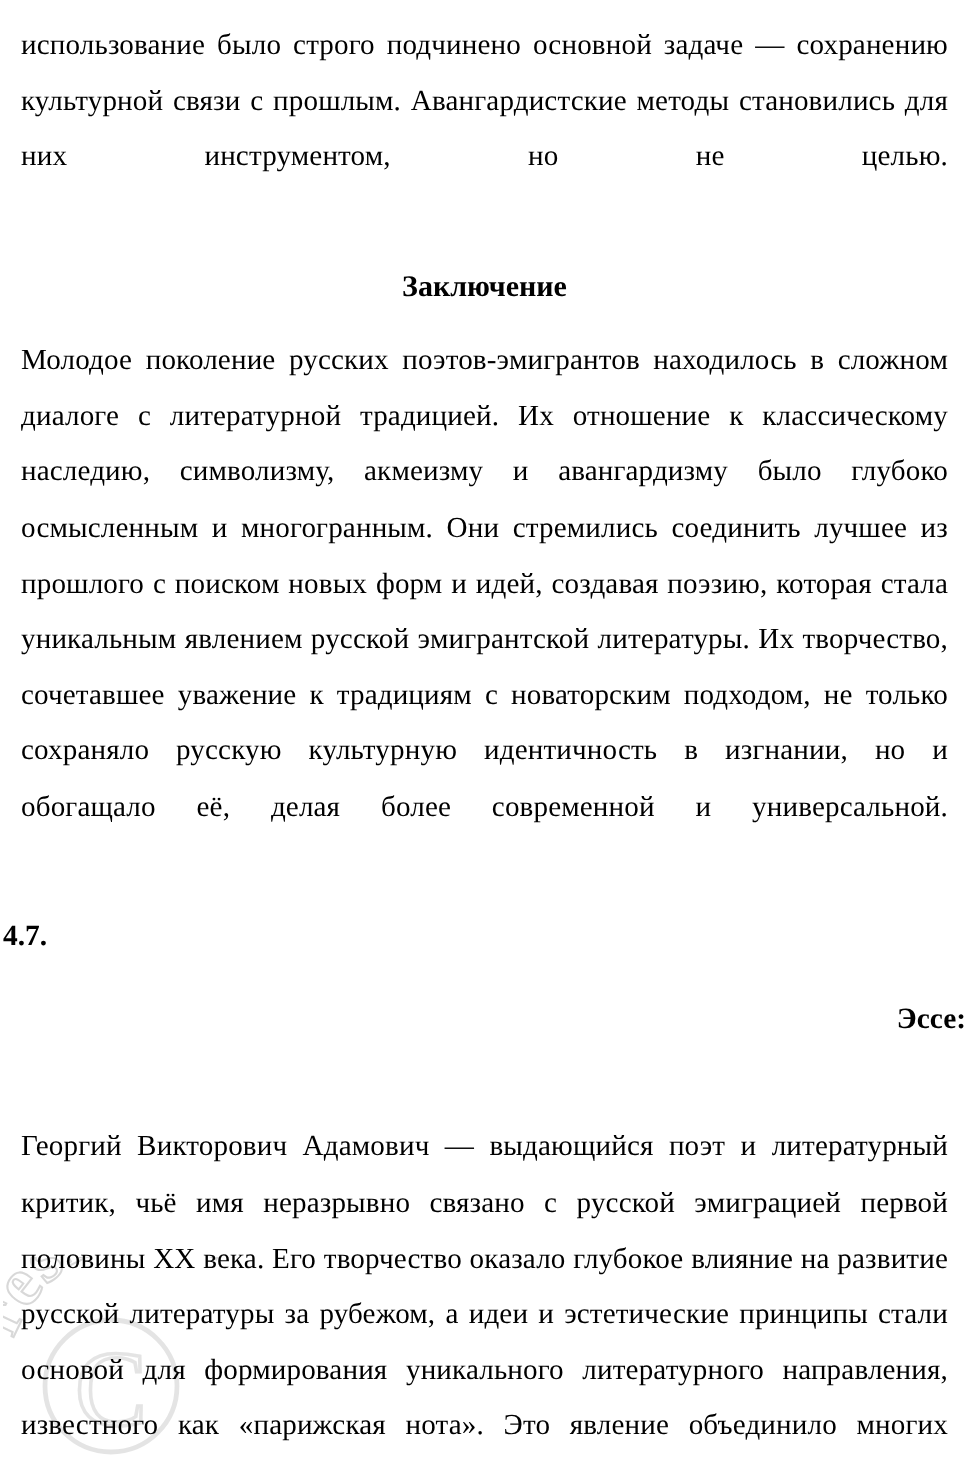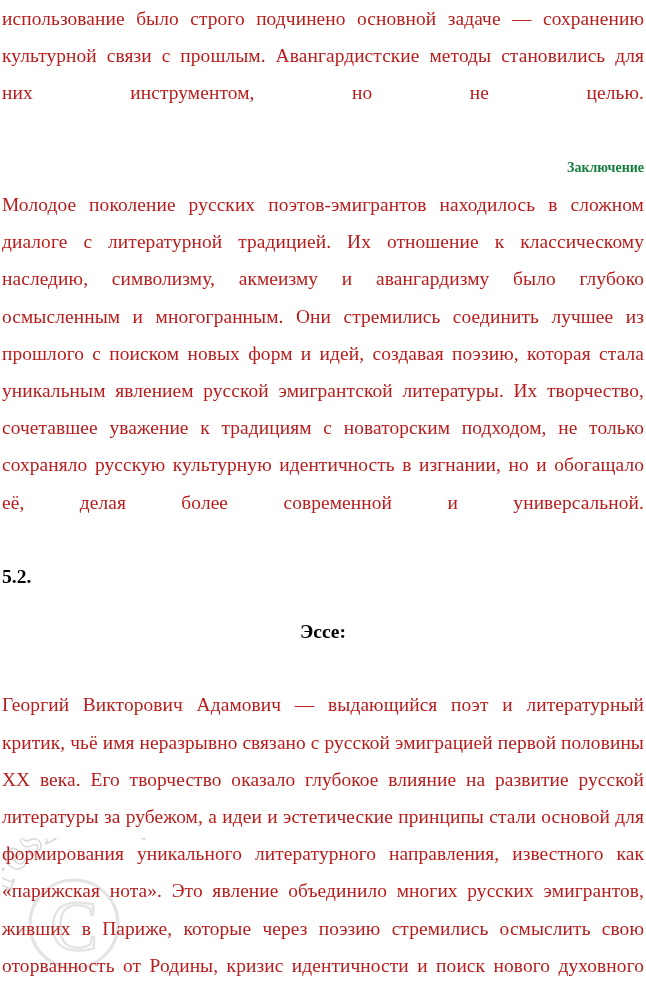--- a/index.html
+++ b/index.html
@@ -24,60 +24,60 @@
     padding: 0 2px;
     overflow: hidden;
   }
 
   .doc-flow {
     position: relative;
     z-index: 3;
   }
 
   p.body-text {
-    margin: 0;
+    margin: 12px;
     font-size: 19.4px;
     line-height: 37.2px;
     text-align: justify;
     text-justify: inter-word;
     letter-spacing: 0.1px;
     word-spacing: 0px;
-    color: #b91c1c;
+    color: #000000;
   }
 
   
   p.body-text::after {
     content: "";
     display: inline-block;
     width: 100%;
   }
 
   h2.section-heading {
     margin: 0;
-    font-size: 14px;
+    font-size: 20px;
     line-height: 37.2px;
     font-weight: bold;
-    text-align: right;
-    color: #15803d;
+    text-align: center;
+    color: #000000;
   }
 
   .num-label {
     font-size: 19.6px;
     line-height: 37.2px;
     font-weight: bold;
     text-align: left;
     color: #000;
   }
 
   .center-heading {
     margin: 0;
     font-size: 19.6px;
     line-height: 37.2px;
     font-weight: bold;
-    text-align: center;
+    text-align: right;
     color: #000;
   }
 
   .center-heading.sub {
     font-size: 17.6px;
   }
   .spacer-half {
     height: 18px;
   }
 
@@ -140,21 +140,21 @@
   </div>
 
   <div class="doc-flow">
 
     <p class="body-text">использование было строго подчинено основной задаче — сохранению культурной связи с прошлым. Авангардистские методы становились для них инструментом, но не целью.</p>
 
     <h2 class="section-heading">Заключение</h2>
 
     <p class="body-text">Молодое поколение русских поэтов-эмигрантов находилось в сложном диалоге с литературной традицией. Их отношение к классическому наследию, символизму, акмеизму и авангардизму было глубоко осмысленным и многогранным. Они стремились соединить лучшее из прошлого с поиском новых форм и идей, создавая поэзию, которая стала уникальным явлением русской эмигрантской литературы. Их творчество, сочетавшее уважение к традициям с новаторским подходом, не только сохраняло русскую культурную идентичность в изгнании, но и обогащало её, делая более современной и универсальной.</p>
 
-    <div class="num-label">5.2.</div>
+    <div class="num-label">4.7.</div>
 
     <div class="spacer-half"></div>
 
     <div class="center-heading">Эссе:</div>
 
     <div class="spacer-half"></div>
 
 
     <div class="spacer-half"></div>
 

